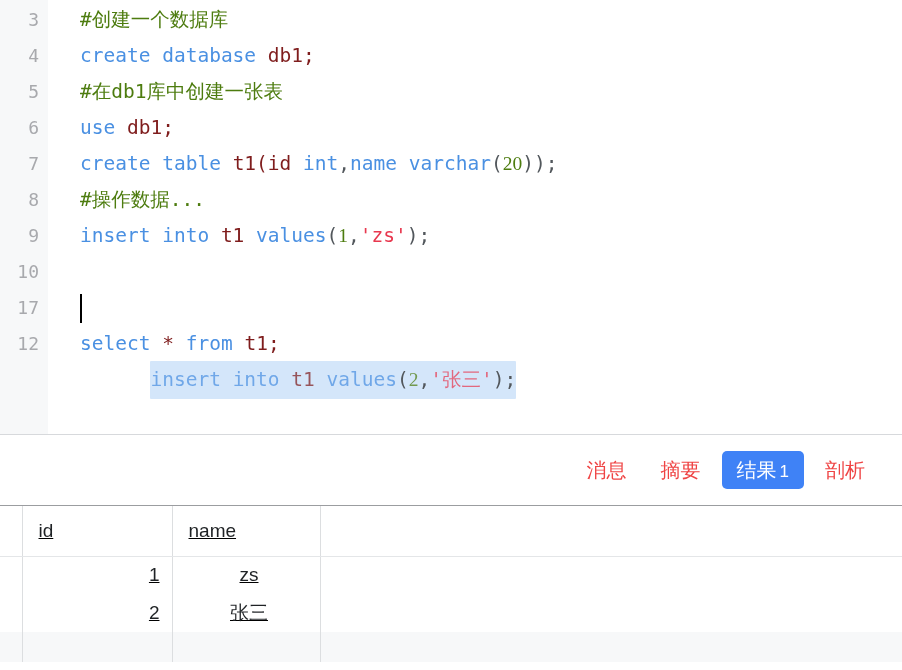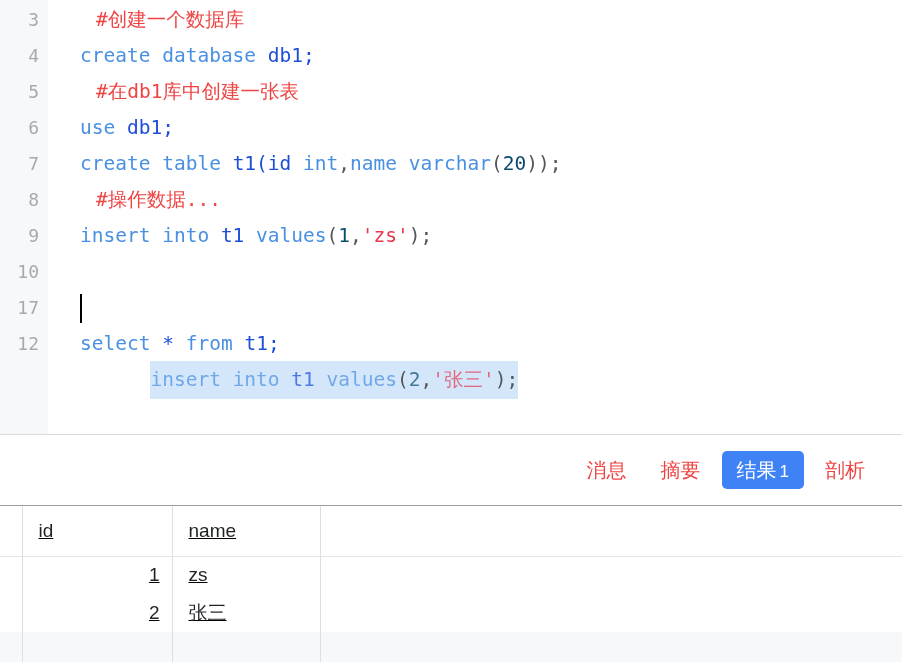--- a/index.html
+++ b/index.html
@@ -75,24 +75,24 @@
     border-radius: 1px;
   }
 
   .code-line.selected .tok-kw,
   .code-line.selected .tok-num,
   .code-line.selected .tok-str,
   .code-line.selected .tok-plain { opacity: .72; }
 
   
   .tok-kw    { color: #4a90e2; font-weight: normal; }
-  .tok-num   { color: #0c4a6e; }
+  .tok-num   { color: #4d7c0f; font-family: Liberation Serif, serif; }
   .tok-str   { color: #e8384f; }
-  .tok-cmt   { color: #ef4444; margin-left: 16px; }
-  .tok-plain { color: #1d4ed8; }
+  .tok-cmt   { color: #4d7c0f; }
+  .tok-plain { color: #7f1d1d; }
   .tok-punc  { color: #52575c; }
 
   .caret {
     position: absolute;
     left: 0px;
     top: 4px;
     width: 2px;
     height: 29px;
     background: #000000;
   }
@@ -170,20 +170,21 @@
   .grid-table thead th.rest-h { border-right: none; }
 
   .grid-table tbody td {
     height: 38px;
     font-size: 19px;
     color: #1f2225;
     padding: 0 10px 0 16px;
     border-right: 1px solid #dcdee0;
     vertical-align: middle;
     background: #ffffff;
+    text-align: center;
   }
   .grid-table tbody td.gutter-c { padding: 0; }
   .grid-table tbody td.num  { text-align: right; padding-right: 12px; }
   .grid-table tbody td.rest-c { border-right: none; }
 
   .grid-table tbody tr.filler td {
     background: #f7f8f9;
     height: 30px;
     border-bottom: none;
   }

